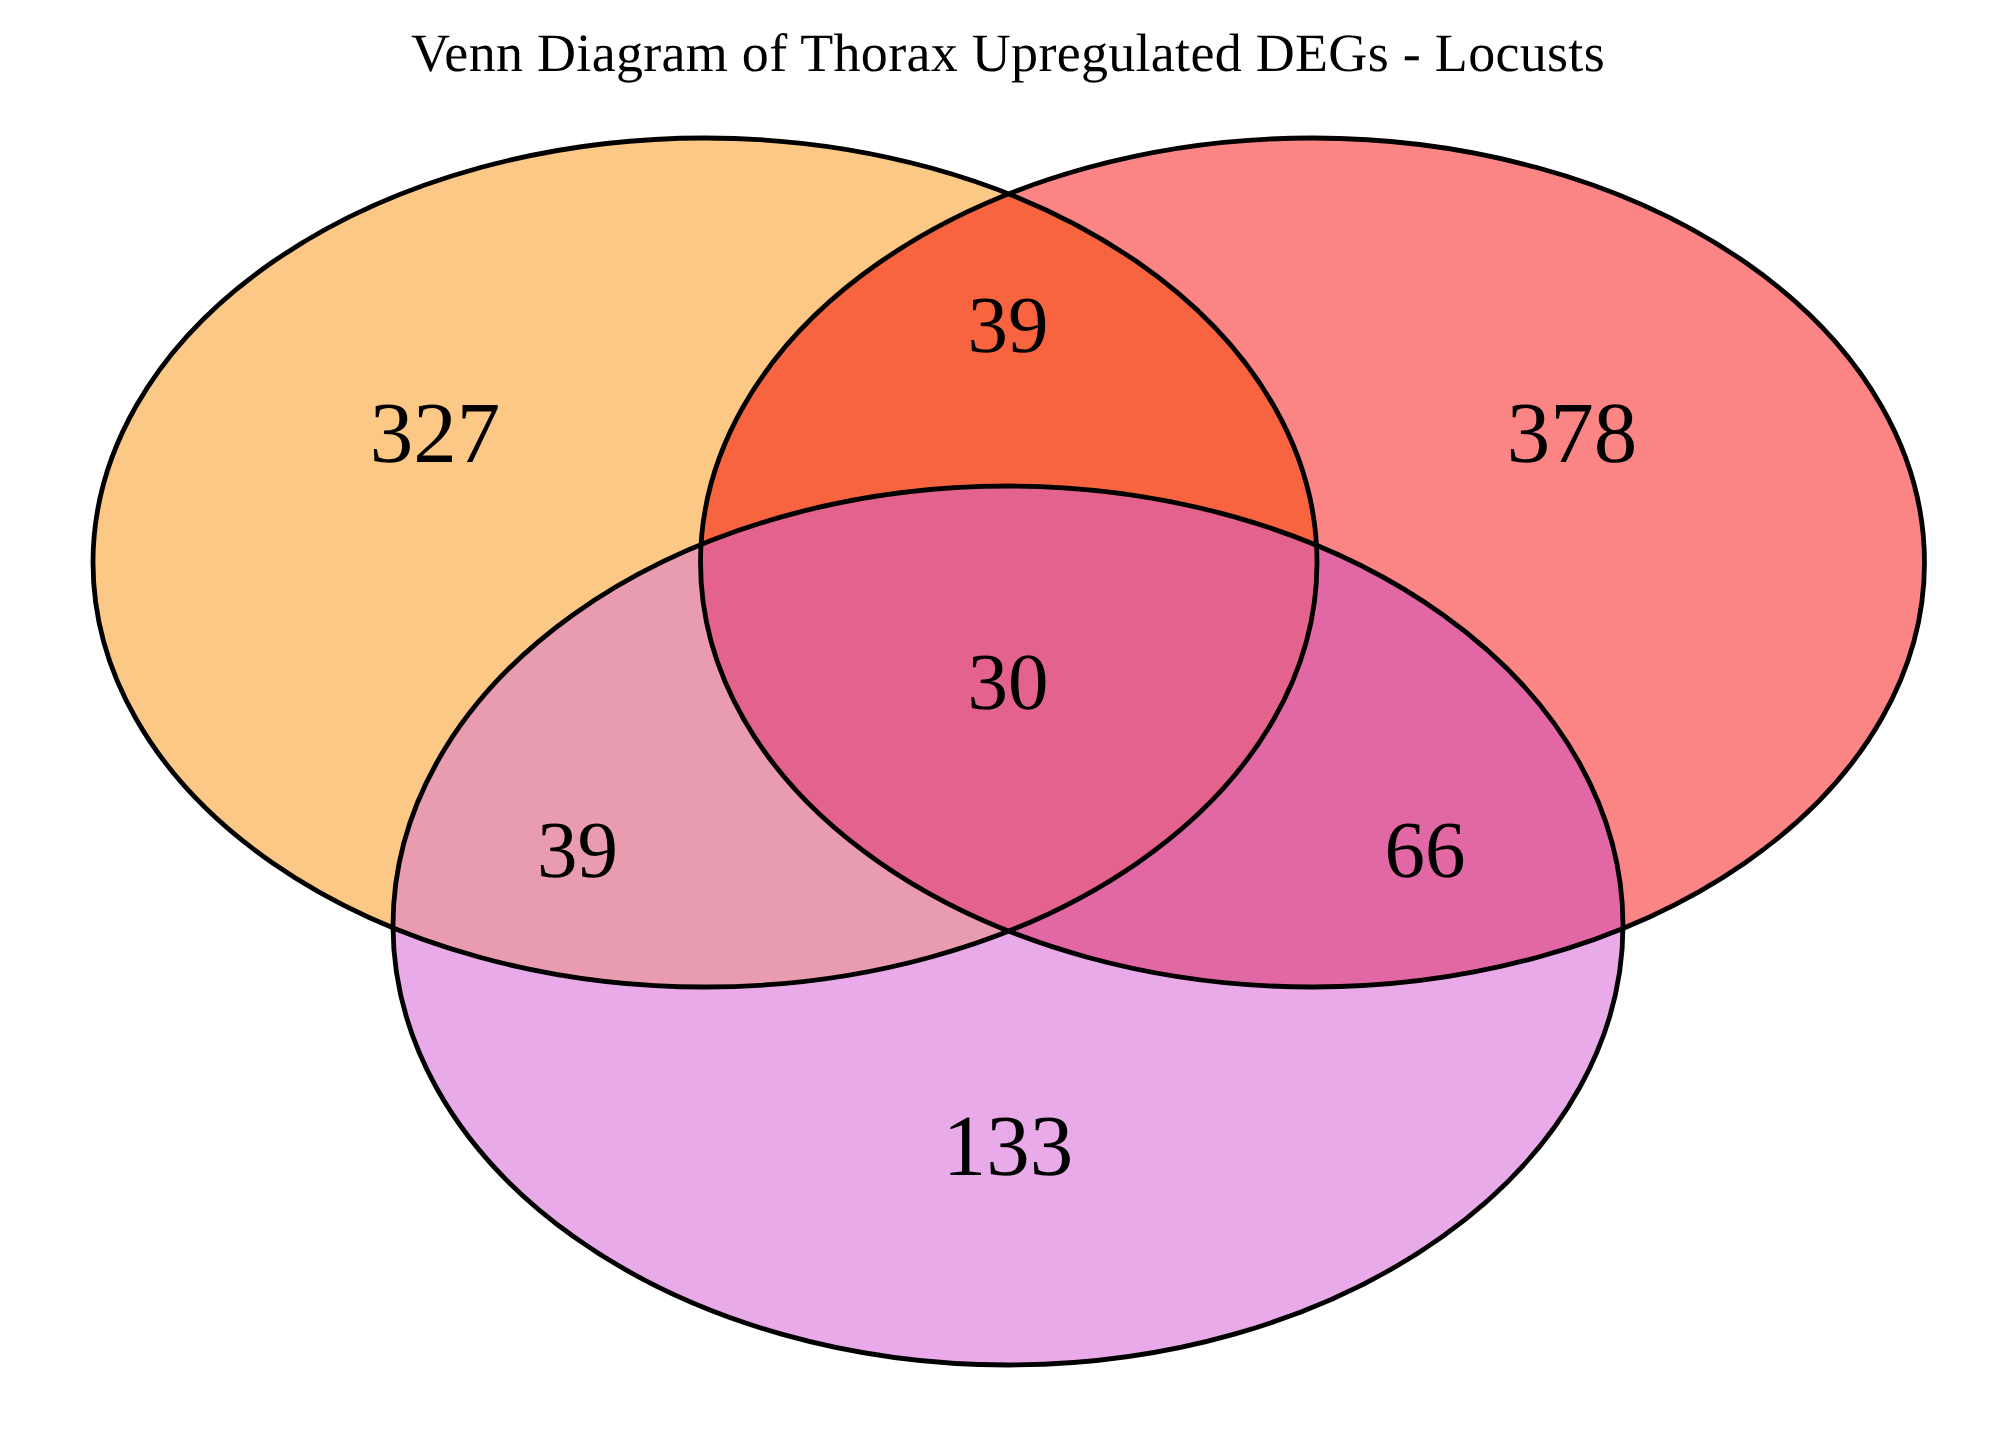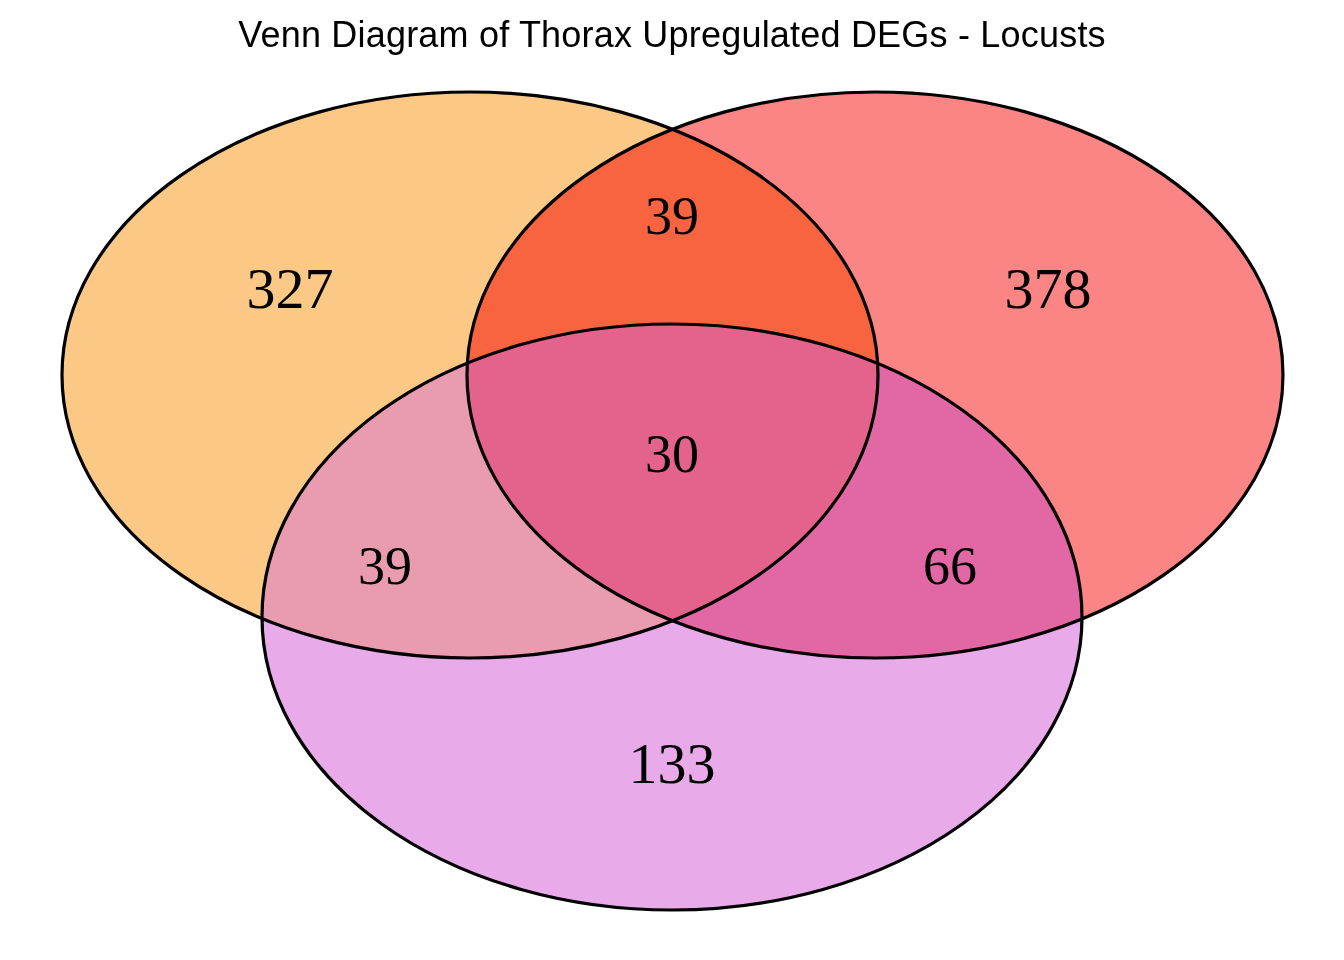--- a/index.html
+++ b/index.html
@@ -19,21 +19,21 @@
     height: 960px;
     background: #ffffff;
   }
   #venn-title {
     position: absolute;
     top: 14px;
     left: 0;
     width: 1344px;
     text-align: center;
     font-size: 36px;
-    font-family: Liberation Sans, sans-serif;
+    font-family: Liberation Serif, serif;
     color: #000000;
     letter-spacing: 0.2px;
     white-space: nowrap;
   }
   #venn-svg {
     position: absolute;
     top: 0;
     left: 0;
   }
   .venn-label {

